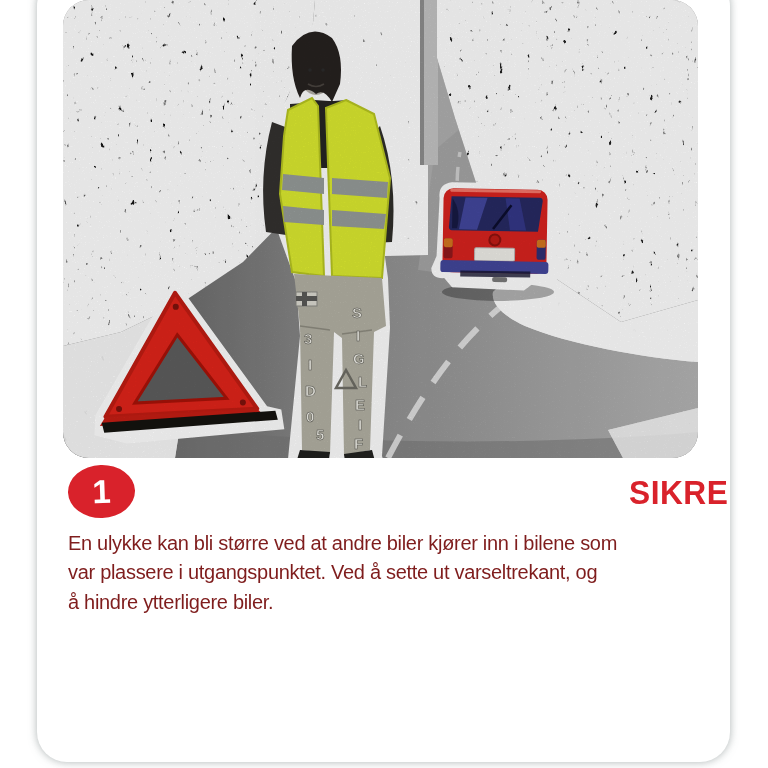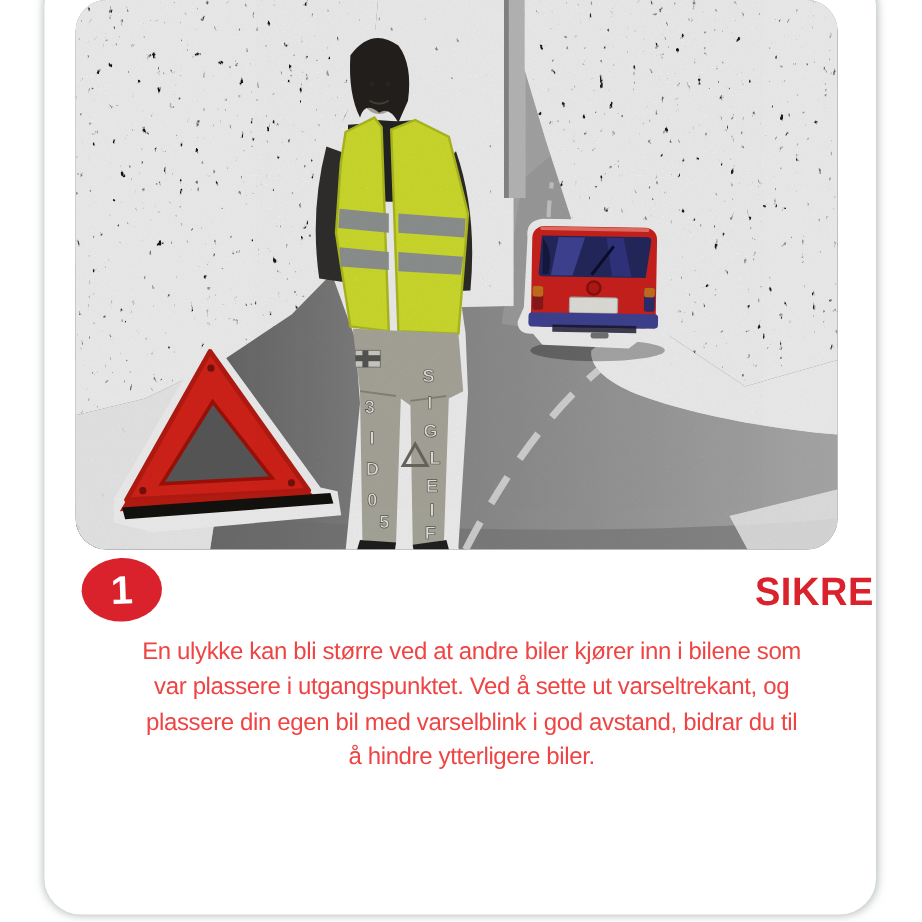--- a/index.html
+++ b/index.html
@@ -189,20 +189,19 @@
   </div>
 
   <div class="step-badge" style="background: rgb(217, 34, 43);">
     <span>1</span>
   </div>
 
   <div class="card-title" style="color: rgb(217, 34, 43);">
     <span>SIKRE</span>
   </div>
 
-  <div class="card-body" style="color: #ef4444; text-align: center;">
+  <div class="card-body" style="color: #7f1d1d;">
     <div>En ulykke kan bli større ved at andre biler kjører inn i bilene som</div>
     <div>var plassere i utgangspunktet. Ved å sette ut varseltrekant, og</div>
-    <div>plassere din egen bil med varselblink i god avstand, bidrar du til</div>
     <div>å hindre ytterligere biler.</div>
   </div>
 
 </div>
 
 </body></html>

